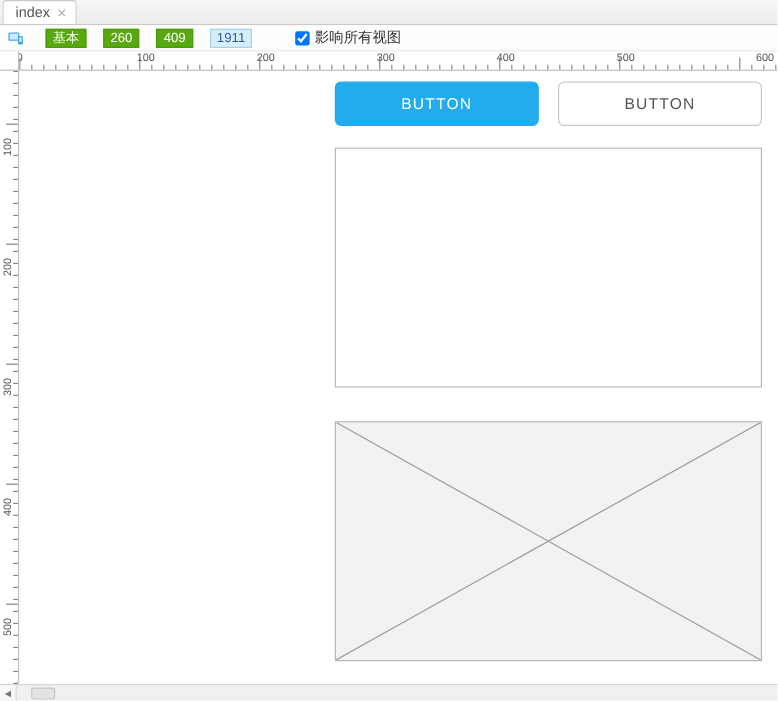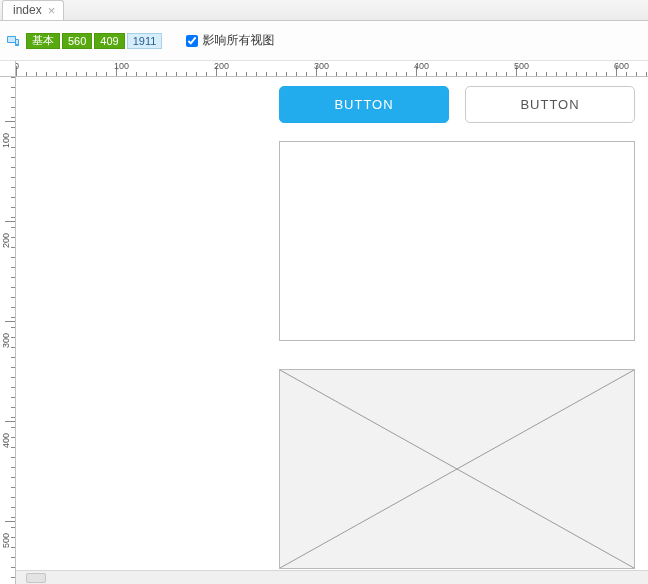--- a/index.html
+++ b/index.html
@@ -37,26 +37,26 @@
   }
   .tab .close {
     color: #aaa;
     font-size: 13px;
     line-height: 1;
     cursor: pointer;
   }
 
   
   .toolbar {
-    height: 40px;
+    height: 22px;
     background: #fdfdfd;
     border-bottom: 1px solid #e3e3e3;
     display: flex;
     align-items: center;
-    gap: 2px;
+    gap: 14px;
     padding: 0 6px;
   }
   .device-icon {
     width: 14px;
     height: 12px;
     margin-right: 4px;
     display: inline-block;
   }
   .device-icon svg { display:block; }
 
@@ -258,21 +258,21 @@
 <div class="toolbar">
   <span class="device-icon">
     <svg viewBox="0 0 14 12">
       <rect x="1" y="1" width="9" height="7" rx="1" fill="#3ea6e6"></rect>
       <rect x="2" y="2" width="7" height="5" fill="#cfeaff"></rect>
       <rect x="9" y="4" width="4" height="7" rx="1" fill="#3ea6e6"></rect>
       <rect x="10" y="5" width="2" height="4" fill="#cfeaff"></rect>
     </svg>
   </span>
   <span class="vp-btn">基本</span>
-  <span class="vp-btn">560</span>
+  <span class="vp-btn">260</span>
   <span class="vp-btn">409</span>
   <span class="vp-btn active">1911</span>
 
   <label class="affect-wrap">
     <input type="checkbox" checked="" style="">
     <span>影响所有视图</span>
   </label>
 </div>
 
 <div class="workspace">
@@ -342,21 +342,21 @@
       <div class="tick major" style="left: 600px;"></div>
       <div class="tick minor" style="left: 610px;"></div>
       <div class="tick minor" style="left: 620px;"></div>
       <div class="tick minor" style="left: 630px;"></div>
       <div class="num" style="left: 0px;">0</div>
       <div class="num" style="left: 100px;">100</div>
       <div class="num" style="left: 200px;">200</div>
       <div class="num" style="left: 300px;">300</div>
       <div class="num" style="left: 400px;">400</div>
       <div class="num" style="left: 500px;">500</div>
-      <div class="num" style="left: 600px;">600</div>
+      <div class="num" style="left: 616px;">600</div>
     </div>
 
   <div class="ruler-v" id="ruler-v">
       <div class="tick minor" style="top: 0px;"></div>
       <div class="tick minor" style="top: 10px;"></div>
       <div class="tick minor" style="top: 20px;"></div>
       <div class="tick minor" style="top: 30px;"></div>
       <div class="tick minor" style="top: 40px;"></div>
       <div class="tick minor" style="top: 50px;"></div>
       <div class="tick minor" style="top: 60px;"></div>

